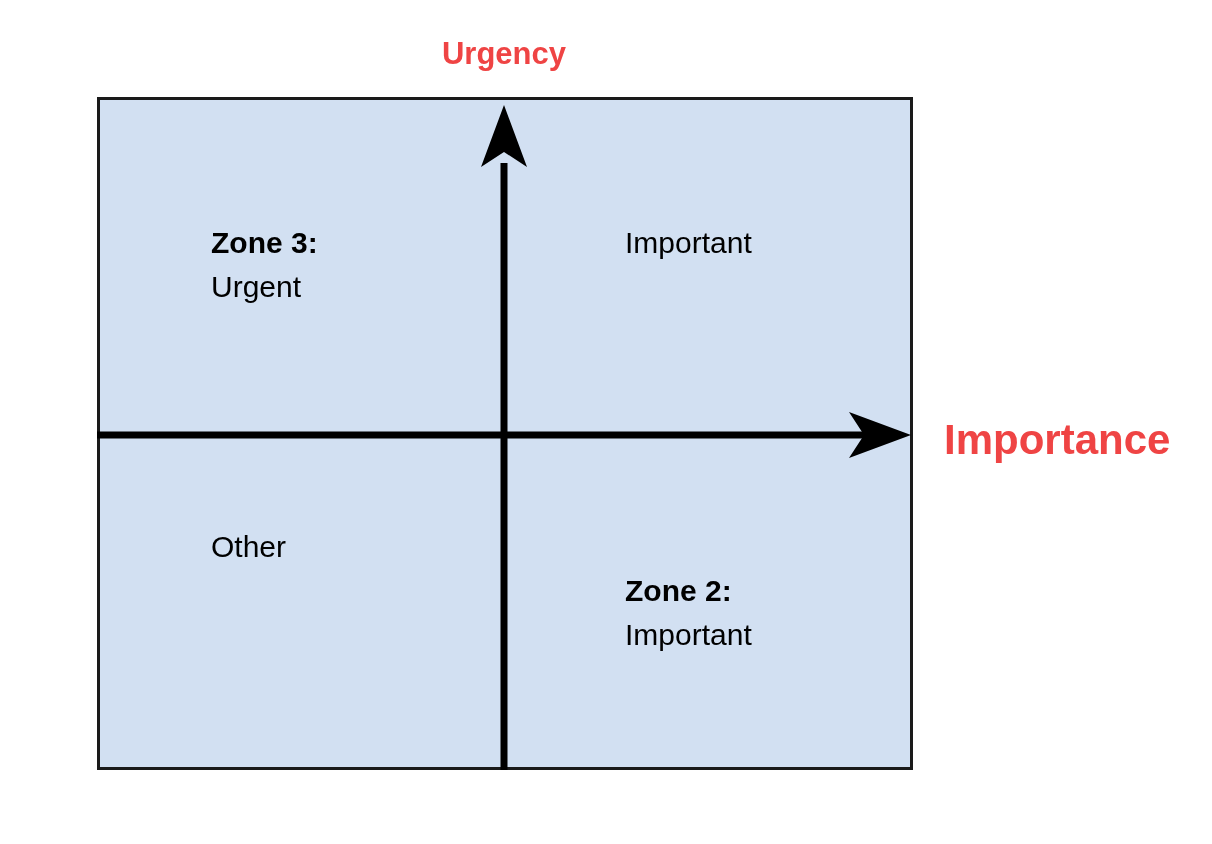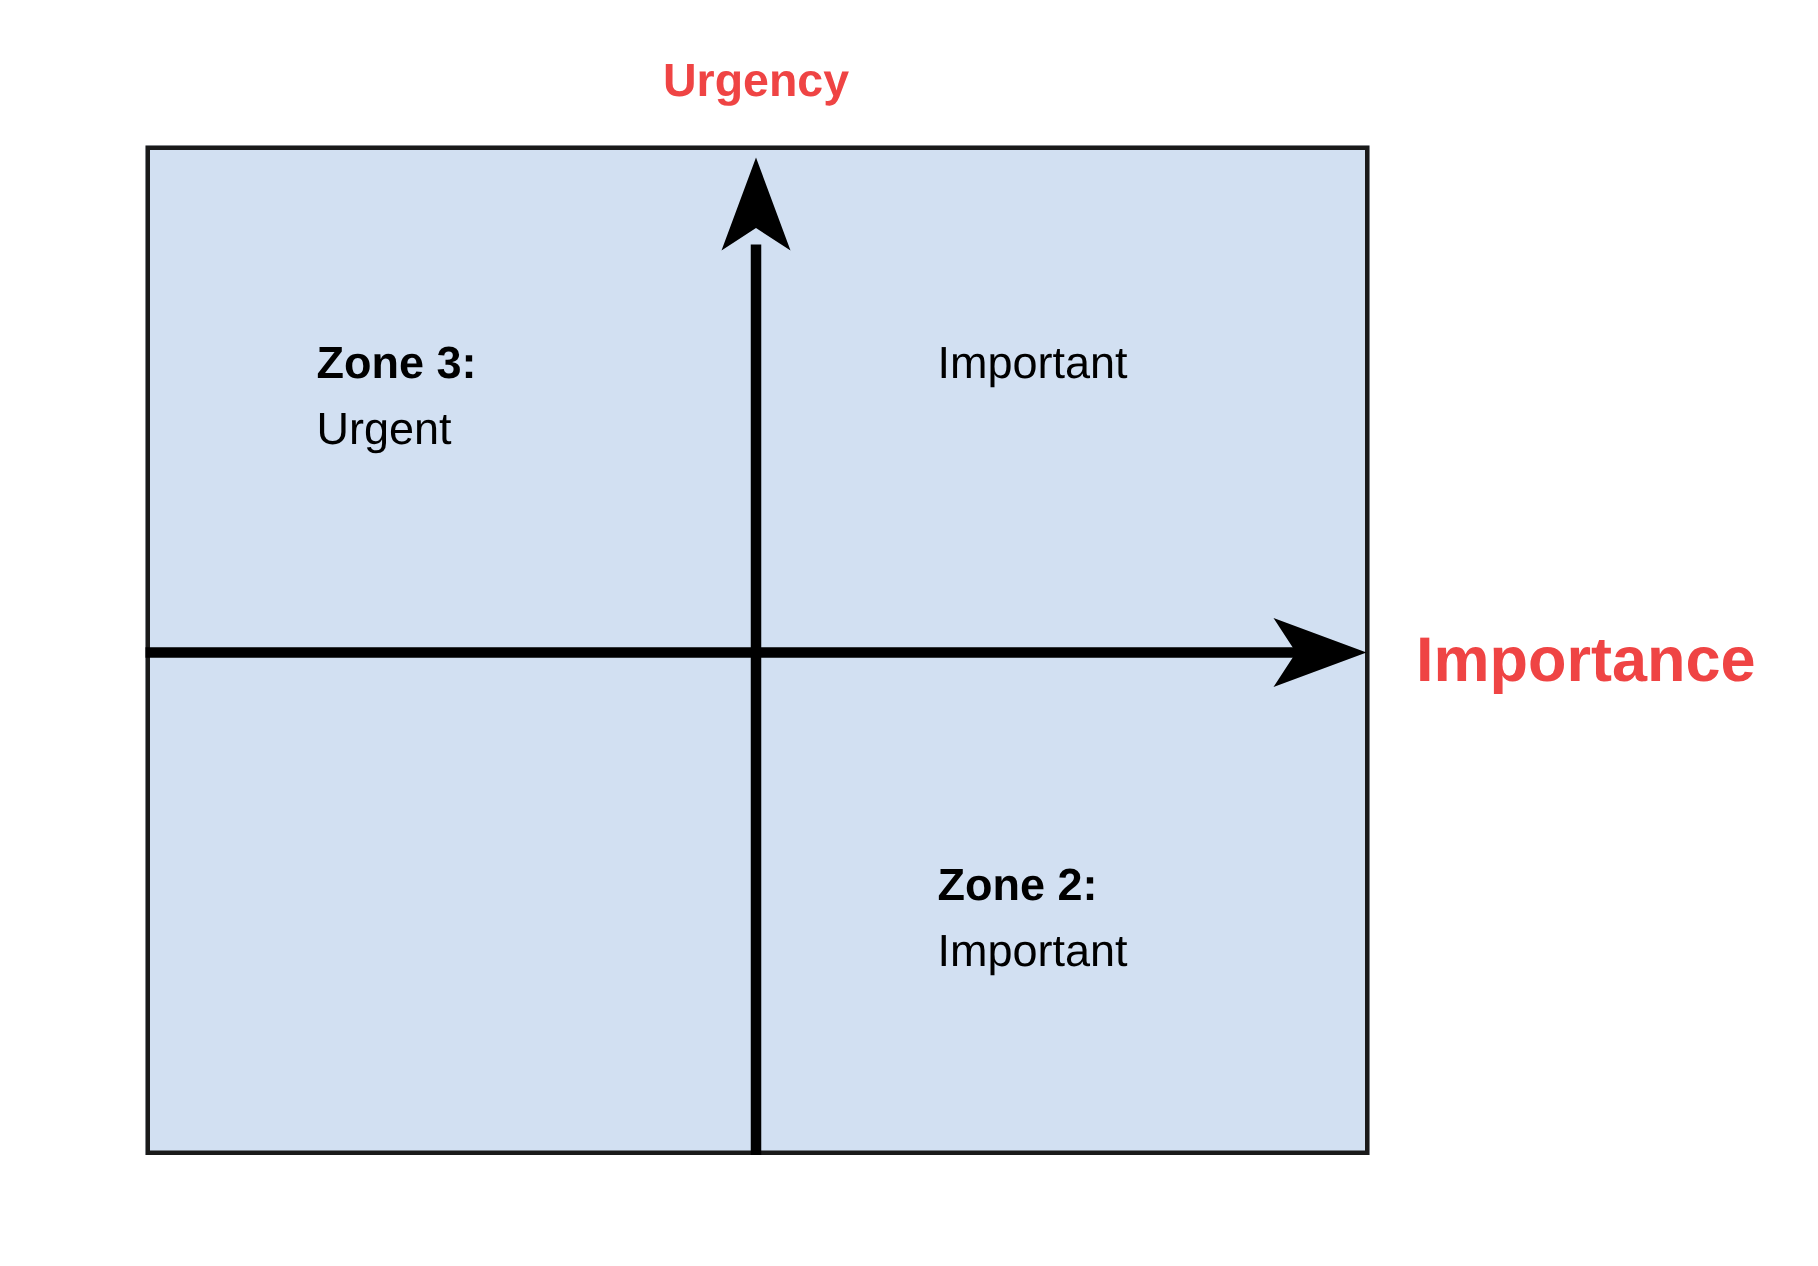--- a/index.html
+++ b/index.html
@@ -101,20 +101,21 @@
     <div id="zone-3-label" class="zone-label" style="left:111px; top:121px;">
       <span class="zone-title">Zone 3:</span>
       <span class="zone-desc">Urgent</span>
     </div>
 
     <div id="zone-1-label" class="zone-label" style="left:525px; top:121px;">
       <span class="zone-desc">Important</span>
     </div>
 
     <div id="zone-4-label" class="zone-label" style="left:111px; top:425px;">
+      <span class="zone-desc">Other</span>
     </div>
 
     <div id="zone-2-label" class="zone-label" style="left:525px; top:425px;">
       <span class="zone-title">Zone 2:</span>
       <span class="zone-desc">Important</span>
     </div>
 
   </div>
 
   <svg id="axes-layer" width="1212" height="844" viewBox="0 0 1212 844">

